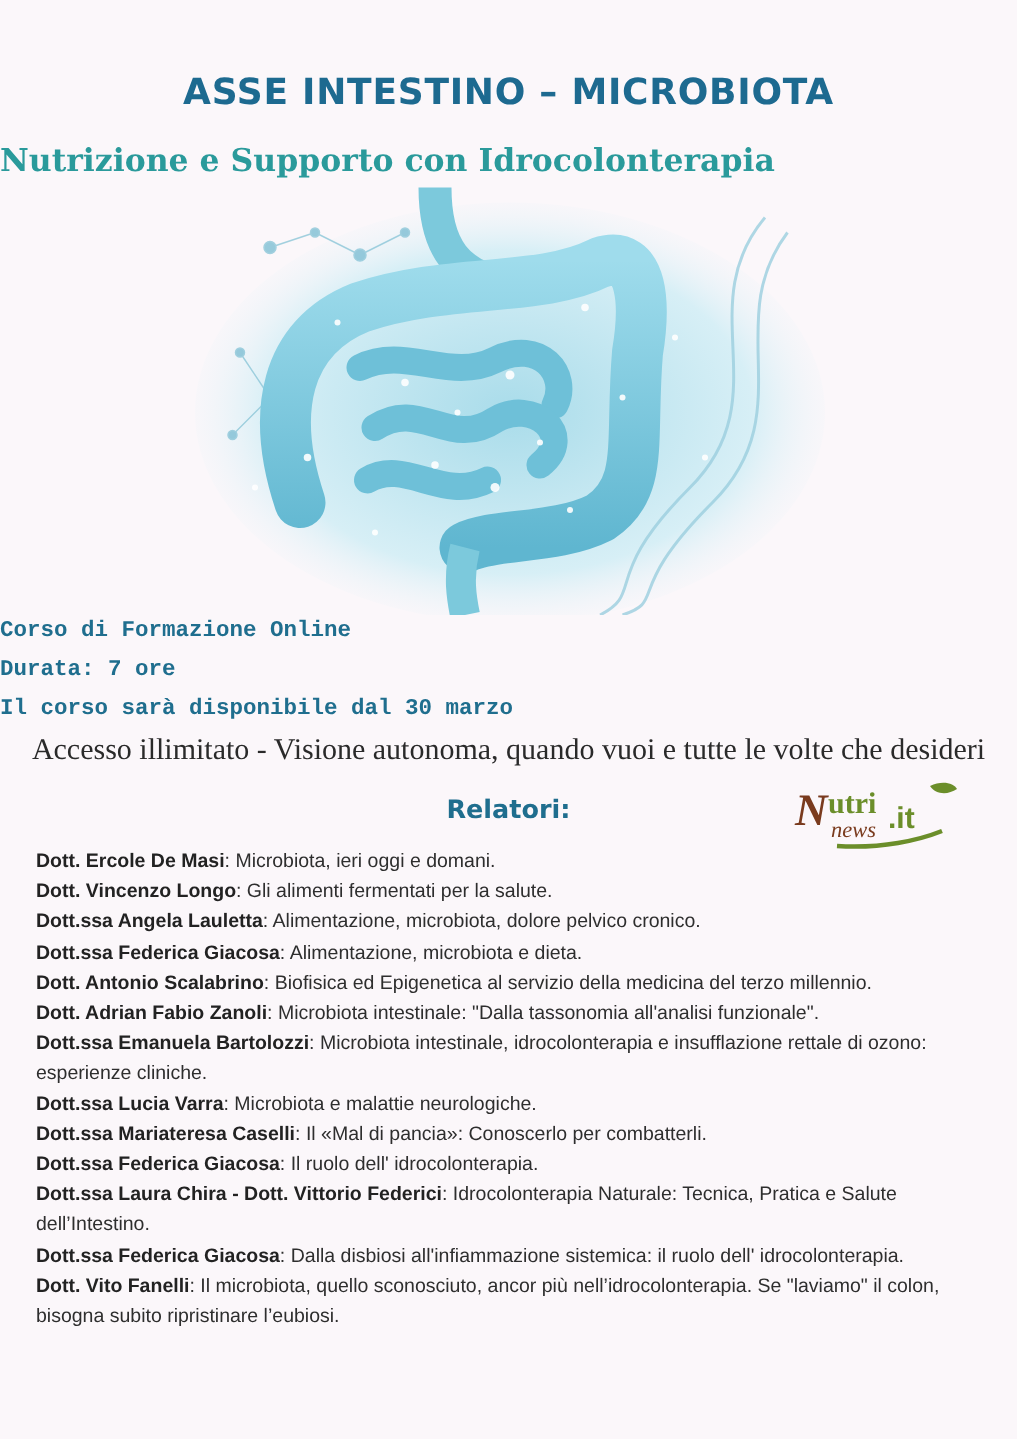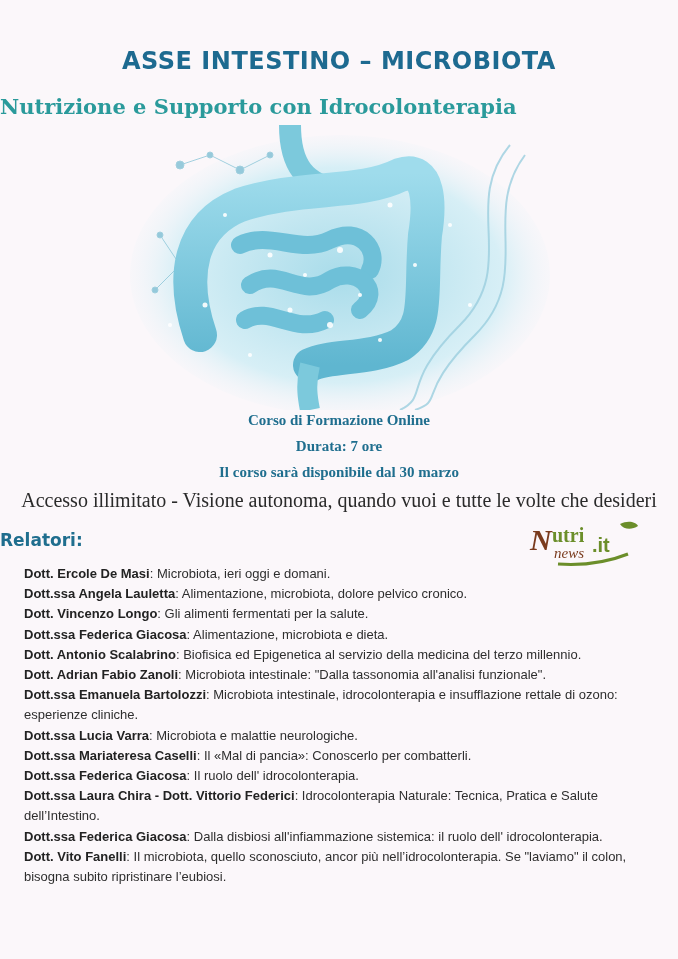--- a/index.html
+++ b/index.html
@@ -14,31 +14,31 @@
     font-family:"DejaVu Sans", sans-serif; font-weight:bold;
     font-size:24px; letter-spacing:0.5px; color:#1d6a90; margin:0;
   }
   .subtitle {
     position:absolute; left:0; top:94px; width:678px; 
     font-family:"DejaVu Serif", serif; font-size:21px; color:#2a9a9b; margin:0;
   }
   .illus {
     position:absolute; left:130px; top:125px; width:420px; height:285px;
   }
-  .info { position:absolute; left:0; width:678px; text-align:center;
-    font-family:Liberation Serif, serif; font-weight:bold; color:#1f6e8e; font-size:15px; }
+  .info { position:absolute; left:0; width:678px; 
+    font-family:Liberation Mono, monospace; font-weight:bold; color:#1f6e8e; font-size:15px; }
   .info.l1 { top:412px; }
   .info.l2 { top:438px; }
   .info.l3 { top:464px; }
   .access {
     position:absolute; left:0; top:489px; width:678px; text-align:center;
     font-family:"Liberation Serif", serif; font-size:20px; color:#2a2a2a;
   }
   .relatori {
-    position:absolute; left:0; top:530px; width:678px; 
+    position:absolute; left:0; top:530px; width:678px; text-align:center;
     font-family:"DejaVu Sans", sans-serif; font-weight:bold; color:#1f6e8e; font-size:17px;
   }
   .logo { position:absolute; left:528px; top:520px; width:120px; height:48px; }
   .speakers {
     position:absolute; left:24px; top:564px; width:636px;
     font-family:"Liberation Sans", sans-serif; font-size:13px; line-height:20.2px; color:#2e2e2e;
   }
   .speakers .row { margin:0; }
   .speakers .name { font-weight:bold; color:#222;text-align:right; }
 </style>
@@ -125,22 +125,22 @@
   </g>
   <text x="2" y="30" font-family="Liberation Serif, serif" font-style="italic" font-weight="bold" font-size="30" fill="#7a3b1e">N</text>
   <text x="24" y="22" font-family="Liberation Serif, serif" font-weight="bold" font-size="20" fill="#6b8e2a">utri</text>
   <text x="26" y="38" font-family="Liberation Serif, serif" font-style="italic" font-size="15" fill="#7a3b1e">news</text>
   <text x="64" y="32" font-family="Liberation Sans, sans-serif" font-weight="bold" font-size="20" fill="#6b8e2a">.it</text>
   <path d="M30 44 C 60 46, 85 40, 100 34" stroke="#6b8e2a" stroke-width="3" fill="none"></path>
 </svg>
 
 <div class="speakers">
   <p class="row"><span class="name">Dott. Ercole De Masi</span><span>: Microbiota, ieri oggi e domani.</span></p>
+  <p class="row"><span class="name">Dott. Vincenzo Longo</span><span>: Gli alimenti fermentati per la salute.</span></p>
   <p class="row"><span class="name">Dott.ssa Angela Lauletta</span><span>: Alimentazione, microbiota, dolore pelvico cronico.</span></p>
-  <p class="row"><span class="name">Dott. Vincenzo Longo</span><span>: Gli alimenti fermentati per la salute.</span></p>
   <p class="row"><span class="name">Dott.ssa Federica Giacosa</span><span>: Alimentazione, microbiota e dieta.</span></p>
   <p class="row"><span class="name">Dott. Antonio Scalabrino</span><span>: Biofisica ed Epigenetica al servizio della medicina del terzo millennio.</span></p>
   <p class="row"><span class="name">Dott. Adrian Fabio Zanoli</span><span>: Microbiota intestinale: "Dalla tassonomia all'analisi funzionale".</span></p>
   <p class="row"><span class="name">Dott.ssa Emanuela Bartolozzi</span><span>: Microbiota intestinale, idrocolonterapia e insufflazione rettale di ozono: esperienze cliniche.</span></p>
   <p class="row"><span class="name">Dott.ssa Lucia Varra</span><span>: Microbiota e malattie neurologiche.</span></p>
   <p class="row"><span class="name">Dott.ssa Mariateresa Caselli</span><span>: Il «Mal di pancia»: Conoscerlo per combatterli.</span></p>
   <p class="row"><span class="name">Dott.ssa Federica Giacosa</span><span>: Il ruolo dell' idrocolonterapia.</span></p>
   <p class="row"><span class="name">Dott.ssa Laura Chira - Dott. Vittorio Federici</span><span>: Idrocolonterapia Naturale: Tecnica, Pratica e Salute dell’Intestino.</span></p>
   <p class="row"><span class="name">Dott.ssa Federica Giacosa</span><span>: Dalla disbiosi all'infiammazione sistemica: il ruolo dell' idrocolonterapia.</span></p>
   <p class="row"><span class="name">Dott. Vito Fanelli</span><span>: Il microbiota, quello sconosciuto, ancor più nell’idrocolonterapia. Se "laviamo" il colon, bisogna subito ripristinare l’eubiosi.</span></p>

